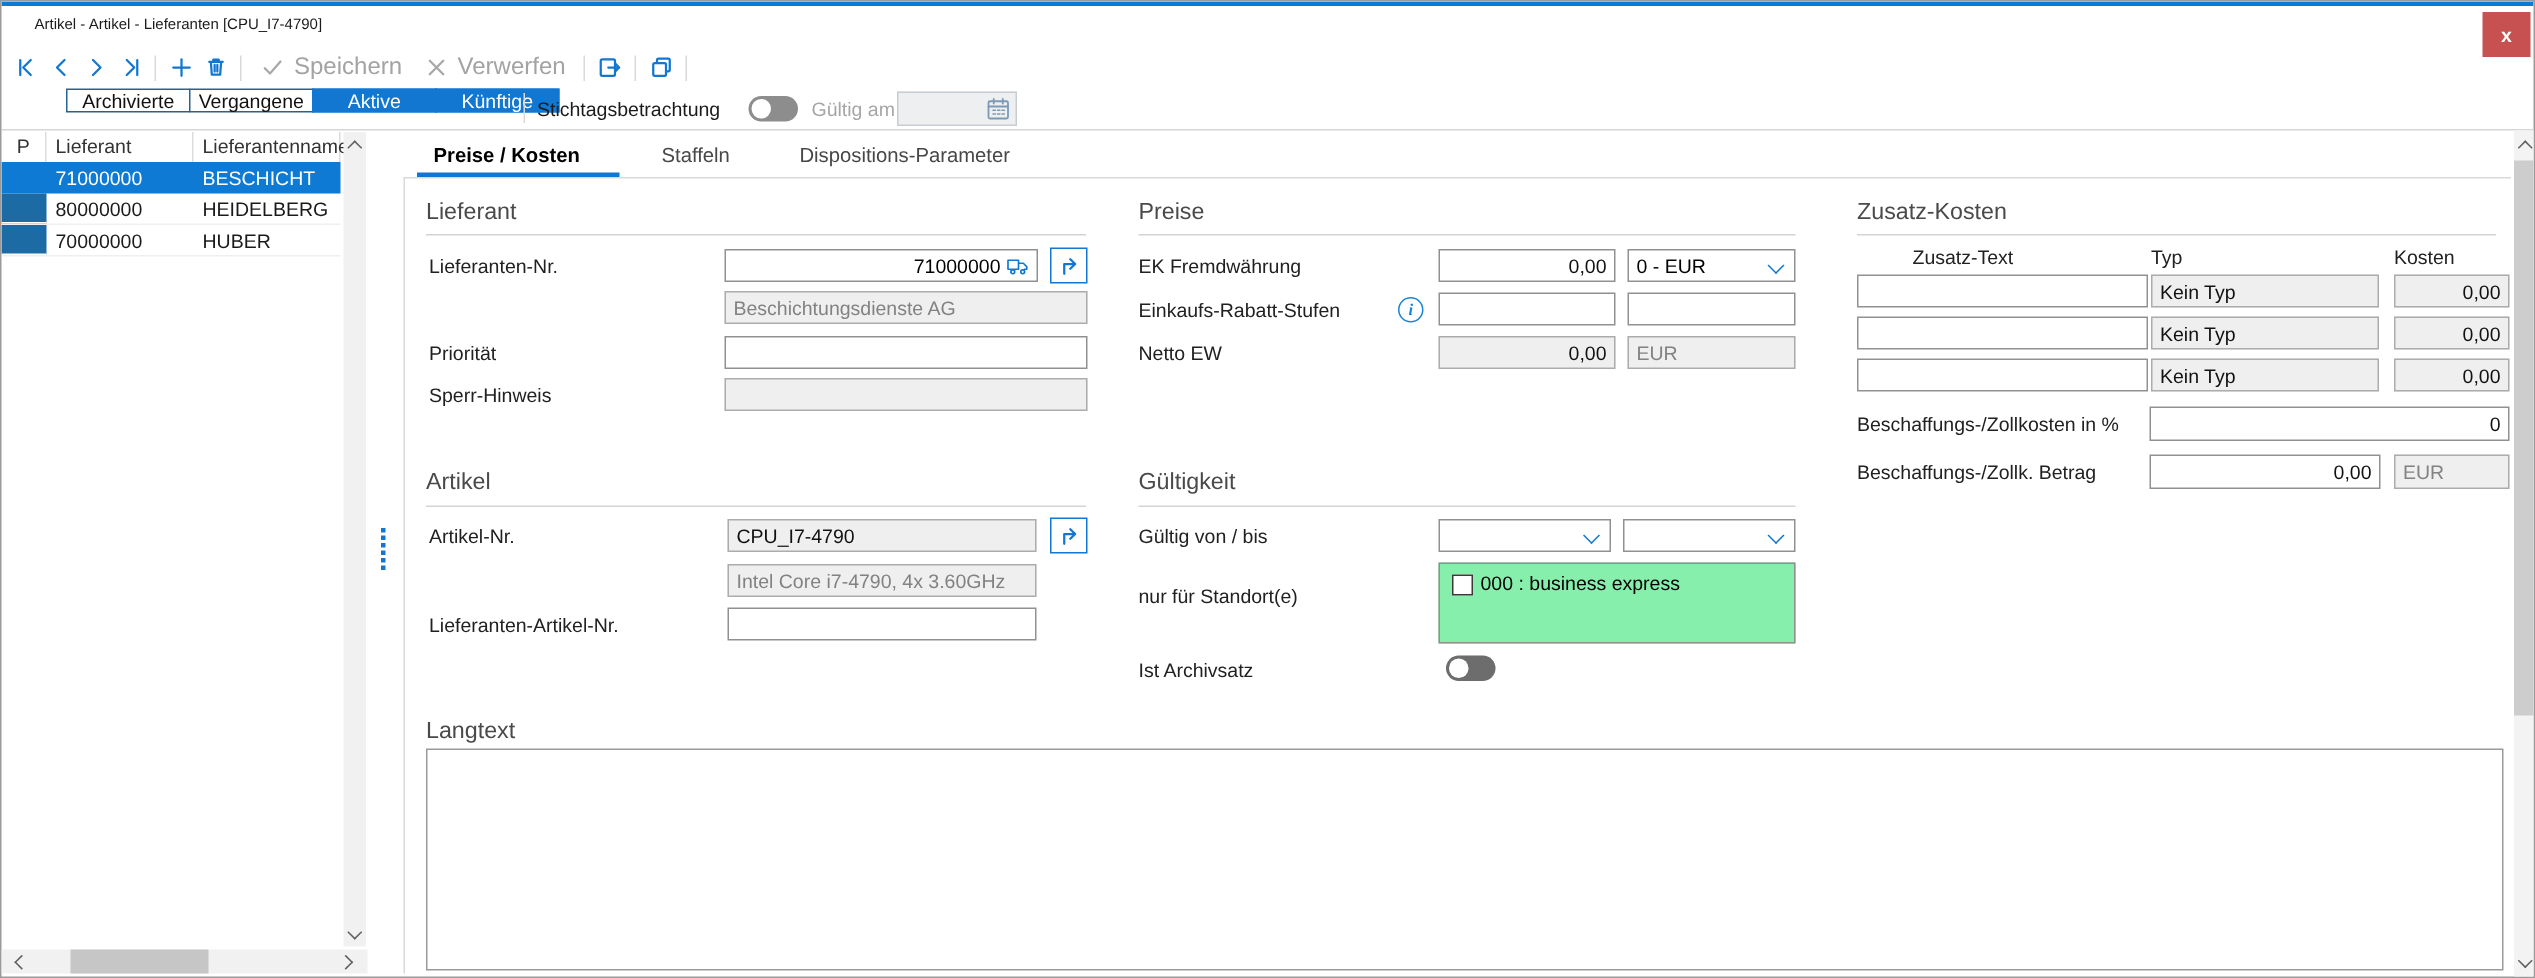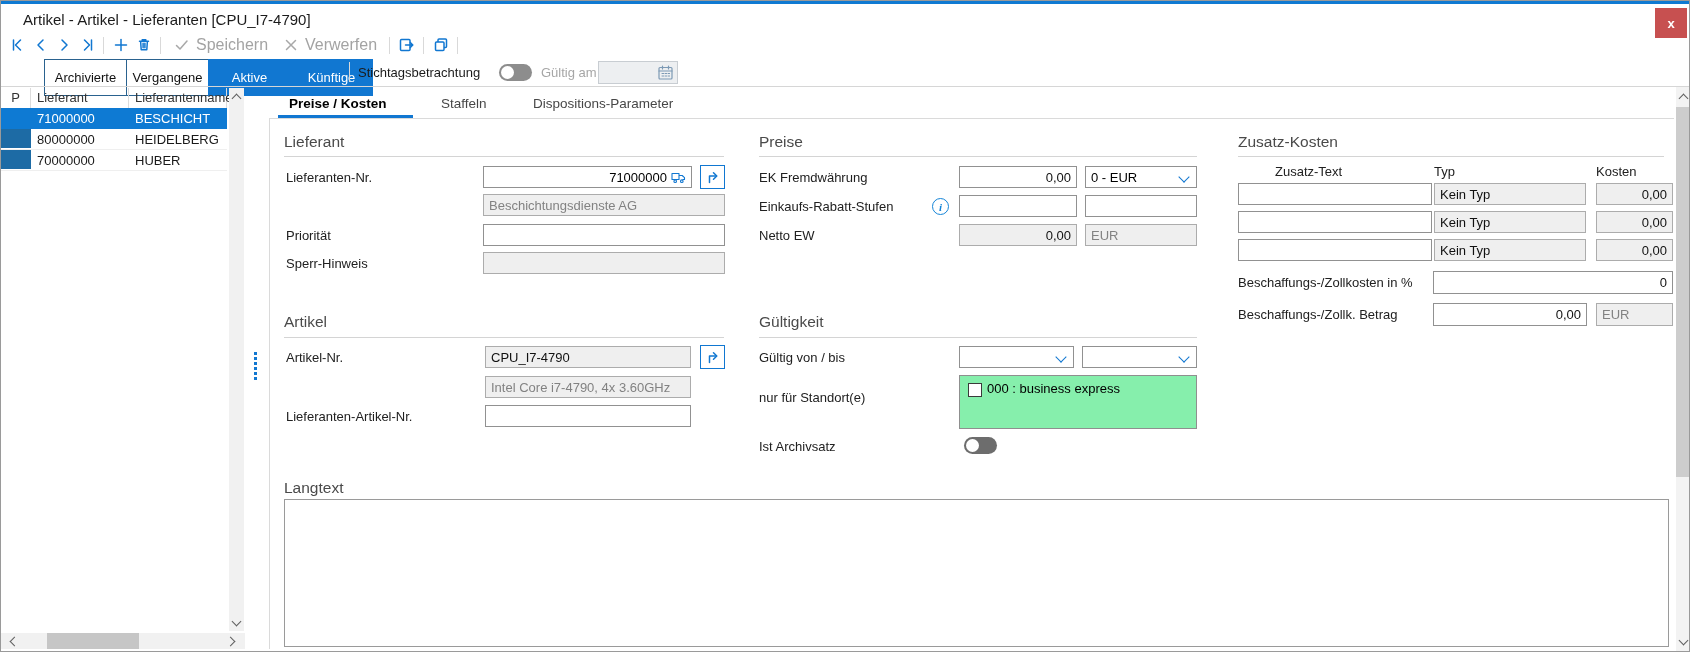--- a/index.html
+++ b/index.html
@@ -1,27 +1,27 @@
 <!DOCTYPE html>
 <html><head>
 <meta charset="utf-8">
 <style>
   html,body{margin:0;padding:0;background:#e8e8e8;font-family:"Liberation Sans",sans-serif;}
   .win{position:relative;width:1690px;height:652px;background:#fff;border:1px solid #9a9a9a;box-sizing:border-box;overflow:hidden;}
   .topline{position:absolute;left:0;top:0;width:100%;height:3px;background:#0f7ad2;}
-  .title{position:absolute;left:22px;top:10px;font-size:15px;color:#1b1b1b;white-space:nowrap;}
+  .title{position:absolute;left:22px;top:10px;font-size:10px;color:#1b1b1b;white-space:nowrap;}
   .closebtn{position:absolute;right:2px;top:7px;width:32px;height:30px;background:#c75050;color:#fff;display:flex;align-items:center;justify-content:center;font-size:13px;font-weight:bold;cursor:pointer;}
   .toolbar{position:absolute;left:0;top:31px;width:100%;height:26px;display:flex;align-items:center;padding-left:5px;box-sizing:border-box;}
   .tbtn{width:23px;height:24px;display:flex;align-items:center;justify-content:center;}
   .tdiv{width:1px;height:17px;background:#d9d9d9;margin:0 5px;}
   .tgray{display:flex;align-items:center;gap:5px;color:#a3a3a3;font-size:16px;margin:0 7px;}
   svg.ic{stroke:#1177d1;fill:none;stroke-width:1.5;stroke-linecap:round;stroke-linejoin:round;}
   svg.icg{stroke:#a8a8a8;fill:none;stroke-width:1.5;stroke-linecap:round;stroke-linejoin:round;}
   svg.icc{stroke:#7d9ab5;fill:none;stroke-width:1.2;stroke-linecap:round;}
-  .fgroup{position:absolute;left:7px;top:58px;display:flex;height:37px;padding-left:36px;}
+  .fgroup{position:absolute;left:7px;top:58px;display:flex;height:16px;padding-left:36px;}
   .fbtn{box-sizing:border-box;border:1px solid #2a628f;width:83px;display:flex;align-items:center;justify-content:center;font-size:13px;color:#111;background:#fff;margin-left:-1px;cursor:pointer;}
   .fbtn:first-child{margin-left:0;}
   .fbtn.on{background:#1177d1;color:#fff;border-color:#1177d1;}
   .flabel{position:absolute;font-size:13px;color:#1b1b1b;white-space:nowrap;}
   .tog{position:absolute;width:33px;height:17px;border-radius:9px;background:#8d8d8d;cursor:pointer;}
   .tog::after{content:"";position:absolute;left:2px;top:2px;width:13px;height:13px;border-radius:50%;background:#fff;}
   .tog.dark{background:#6d6d6d;}
   .datefld{position:absolute;left:597px;top:60px;width:80px;height:23px;background:#edeff1;border:1px solid #c8cdd2;box-sizing:border-box;}
   .hline{position:absolute;left:0;top:85px;width:100%;height:1px;background:#d6d6d6;}
   

